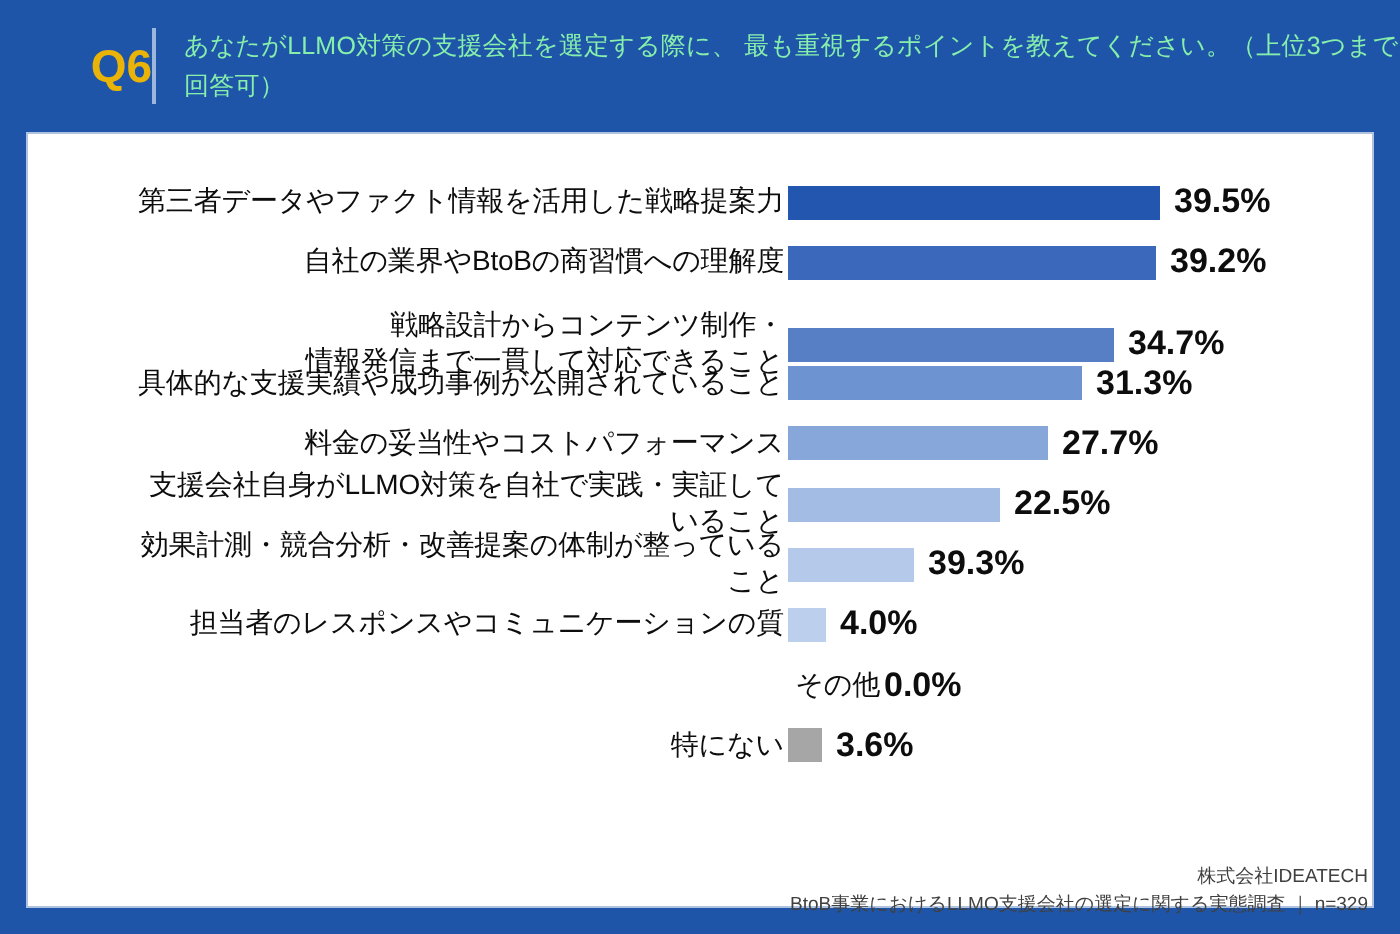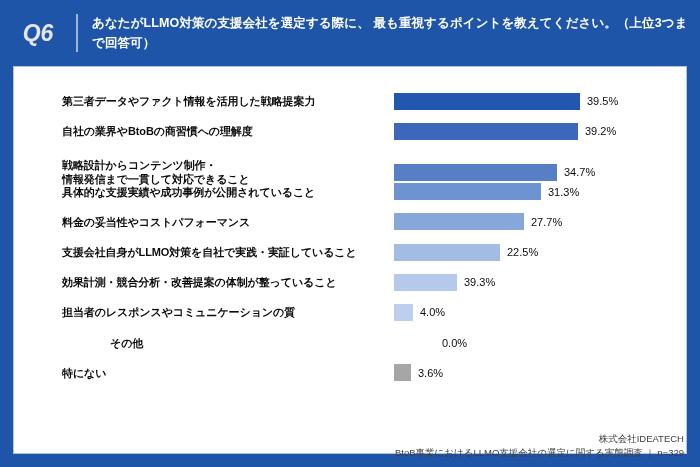--- a/index.html
+++ b/index.html
@@ -16,38 +16,37 @@
     padding:0;
   }
   
   .header {
     position:absolute;
     left:0; top:0; width:700px; height:66px;
     display:flex; align-items:center;
   }
   .q-label {
     width:76px;
-    text-align:center;
-    color:#e5e5e5;
+    text-align:right;
+    color:#eab308;
     font-size:23px;
     font-weight:bold;
     letter-spacing:0px;
     flex:0 0 76px;
-    font-style:italic;
   }
   .q-divider {
     width:2px; height:38px;
     background:#9CB6DC;
     flex:0 0 2px;
     margin-right:14px;
   }
   .q-text {
-    color:#ffffff;
+    color:#86efac;
     font-size:12.5px;
-    font-weight:bold;
+    font-weight:normal;
     line-height:1.62;
     letter-spacing:0.1px;
   }
   
   .panel {
     position:absolute;
     left:13px; top:66px;
     width:674px; height:388px;
     background:#ffffff;
     border:1px solid #AFC2DF;
@@ -62,43 +61,44 @@
     left:0;
     height:26px;
     width:100%;
     display:flex;
     align-items:center;
   }
   .cat-label {
     position:absolute;
     right:294px;
     width:330px;
-    font-size:11px;
-    font-weight:bold;
+    text-align:right;
+    font-size:14px;
+    font-weight:normal;
     color:#0d0d0d;
     line-height:1.28;
     letter-spacing:-0.1px;
     white-space:pre-line;
   }
   .bar-wrap {
     position:absolute;
     left:380px;
     top:0;
     height:26px;
     display:flex;
     align-items:center;
   }
   .bar {
     height:17px;
     display:block;
   }
   .bar-value {
     margin-left:7px;
-    font-size:11px;
-    font-weight:normal;
+    font-size:17px;
+    font-weight:bold;
     color:#0d0d0d;
     white-space:nowrap;
   }
   .bar-value.novalue { margin-left:0; }
   
   .footer {
     position:absolute;
     right:16px; bottom:6px;
     text-align:right;
     color:#404040;

